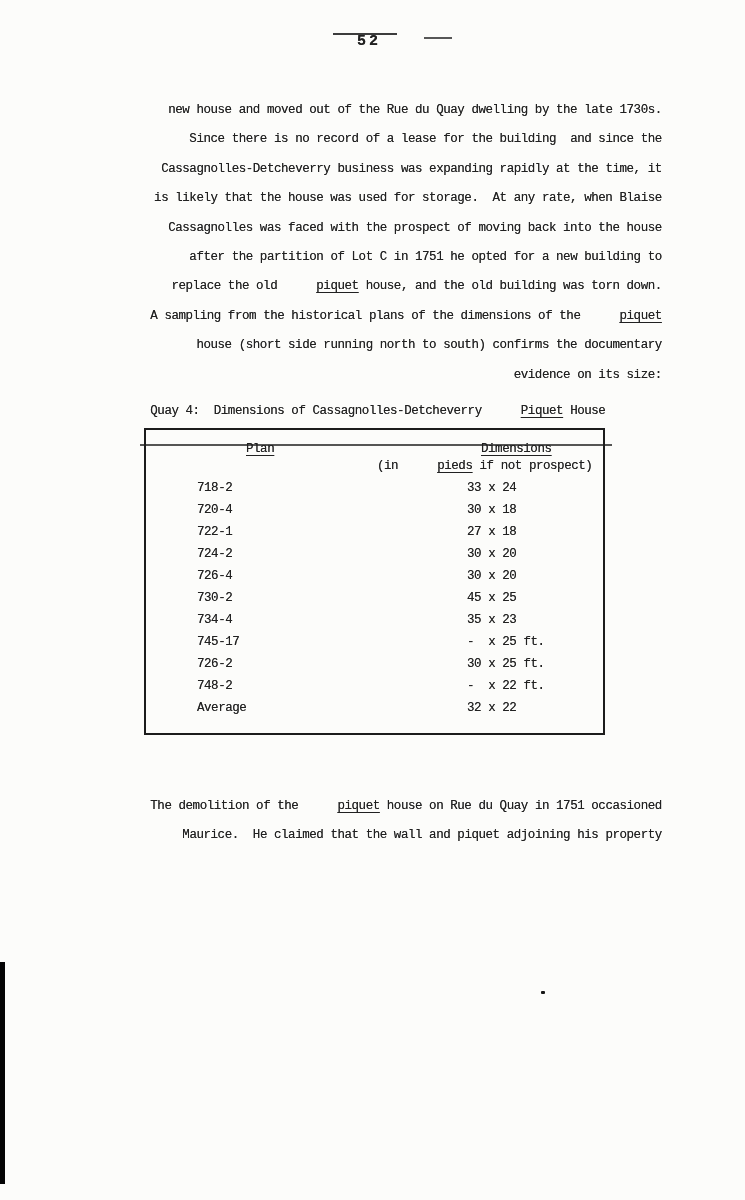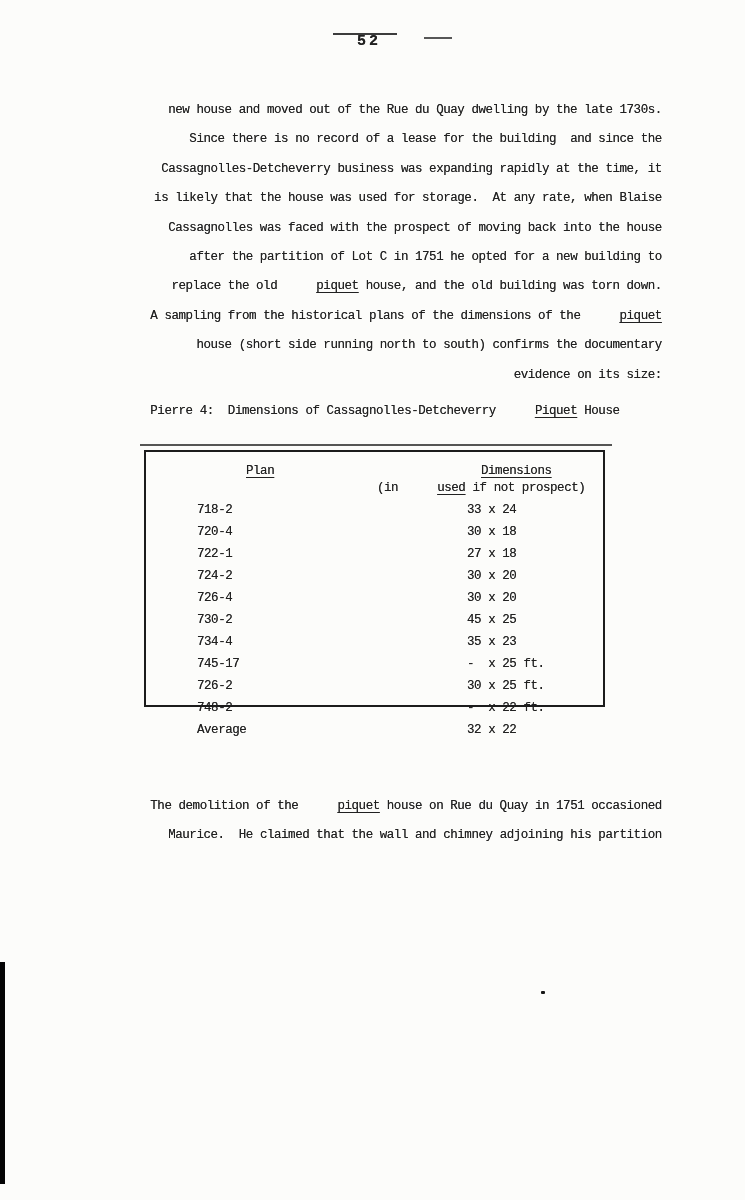--- a/index.html
+++ b/index.html
@@ -30,21 +30,21 @@
   .overline-right{position:absolute;left:424px;top:37px;width:28px;height:2px;background:#575757;}
 
   
   .para{position:absolute;left:108px;line-height:29.4px;text-align:right;}
   .para-top{top:96px;}
   .para-bottom{top:792px;}
   .caption{position:absolute;left:108px;top:404px;}
 
   
   .tbox{
-    position:absolute;left:144px;top:450px;width:461px;height:257px;
+    position:absolute;left:144px;top:428px;width:461px;height:307px;
     border:2px solid #1c1c1c;border-top-width:2.5px;
   }
   .tbox-topline{position:absolute;left:140px;top:444px;width:472px;height:2px;background:#2b2b2b;opacity:.8;}
   .th-plan{position:absolute;left:68px;top:12px;}
   .th-dim{position:absolute;left:303px;top:12px;}
   .th-note{position:absolute;left:231px;top:29px;}
   .rows{position:absolute;left:51px;top:47px;line-height:22px;}
   .trow{white-space:pre;}
   .tplan{display:inline-block;width:270px;}
 
@@ -56,29 +56,29 @@
 <body>
 
 <div class="page">
 
   <div class="overline-left"></div>
   <div class="pagenum">52</div>
   <div class="overline-right"></div>
 
   <div class="para para-top tw"><div><span>new house and moved out of the Rue du Quay dwelling by the late 1730s.</span></div><div><span>Since there is no record of a lease for the building  and since the</span></div><div><span>Cassagnolles-Detcheverry business was expanding rapidly at the time, it</span></div><div><span>is likely that the house was used for storage.  At any rate, when Blaise</span></div><div><span>Cassagnolles was faced with the prospect of moving back into the house</span></div><div><span>after the partition of Lot C in 1751 he opted for a new building to</span></div><div><span>replace the old </span><span class="u">piquet</span><span> house, and the old building was torn down.</span></div><div><span>      A sampling from the historical plans of the dimensions of the </span><span class="u">piquet</span></div><div><span>house (short side running north to south) confirms the documentary</span></div><div><span>evidence on its size:</span></div></div>
 
-  <div class="caption tw"><span>      Pierre 4:  Dimensions of Cassagnolles-Detcheverry </span><span class="u">Piquet</span><span> House</span></div>
+  <div class="caption tw"><span>      Quay 4:  Dimensions of Cassagnolles-Detcheverry </span><span class="u">Piquet</span><span> House</span></div>
 
   <div class="tbox-topline"></div>
 
   <div class="tbox">
     <span class="th-plan tw u">Plan</span>
     <span class="th-dim tw u">Dimensions</span>
-    <span class="th-note tw"><span>(in </span><span class="u">used</span><span> if not prospect)</span></span>
+    <span class="th-note tw"><span>(in </span><span class="u">pieds</span><span> if not prospect)</span></span>
     <div class="rows tw"><div class="trow"><span class="tplan">718-2</span><span class="tdim">33 x 24</span></div><div class="trow"><span class="tplan">720-4</span><span class="tdim">30 x 18</span></div><div class="trow"><span class="tplan">722-1</span><span class="tdim">27 x 18</span></div><div class="trow"><span class="tplan">724-2</span><span class="tdim">30 x 20</span></div><div class="trow"><span class="tplan">726-4</span><span class="tdim">30 x 20</span></div><div class="trow"><span class="tplan">730-2</span><span class="tdim">45 x 25</span></div><div class="trow"><span class="tplan">734-4</span><span class="tdim">35 x 23</span></div><div class="trow"><span class="tplan">745-17</span><span class="tdim">-  x 25 ft.</span></div><div class="trow"><span class="tplan">726-2</span><span class="tdim">30 x 25 ft.</span></div><div class="trow"><span class="tplan">748-2</span><span class="tdim">-  x 22 ft.</span></div><div class="trow"><span class="tplan">Average</span><span class="tdim">32 x 22</span></div></div>
   </div>
 
-  <div class="para para-bottom tw"><div><span>      The demolition of the </span><span class="u">piquet</span><span> house on Rue du Quay in 1751 occasioned</span></div><div><span>Maurice.  He claimed that the wall and chimney adjoining his partition</span></div></div>
+  <div class="para para-bottom tw"><div><span>      The demolition of the </span><span class="u">piquet</span><span> house on Rue du Quay in 1751 occasioned</span></div><div><span>Maurice.  He claimed that the wall and piquet adjoining his property</span></div></div>
 
   <div class="ink-bar"></div>
   <div class="ink-dot"></div>
 
 </div>
 
 </body></html>

